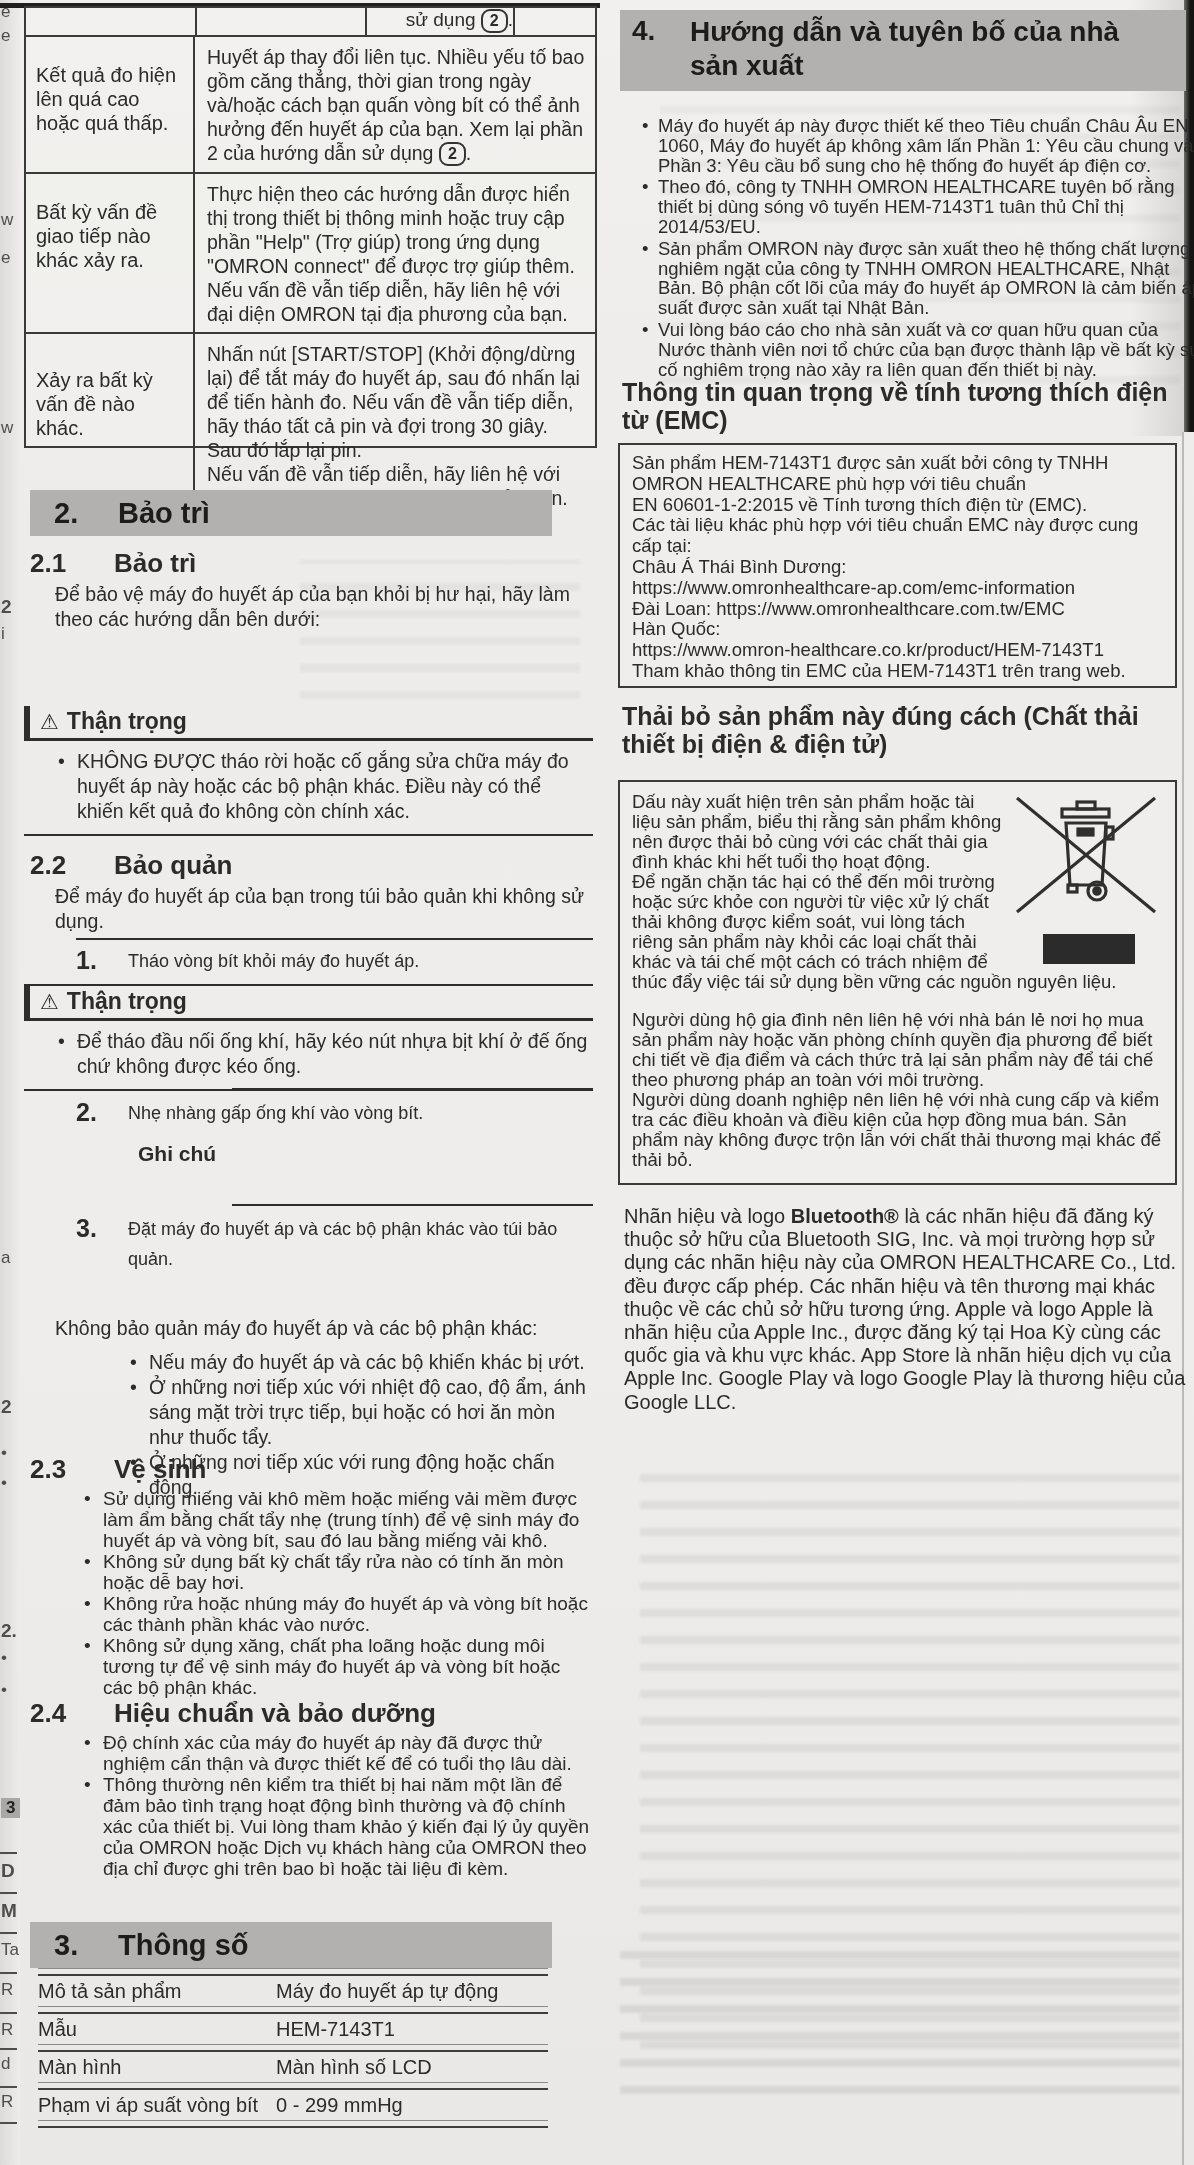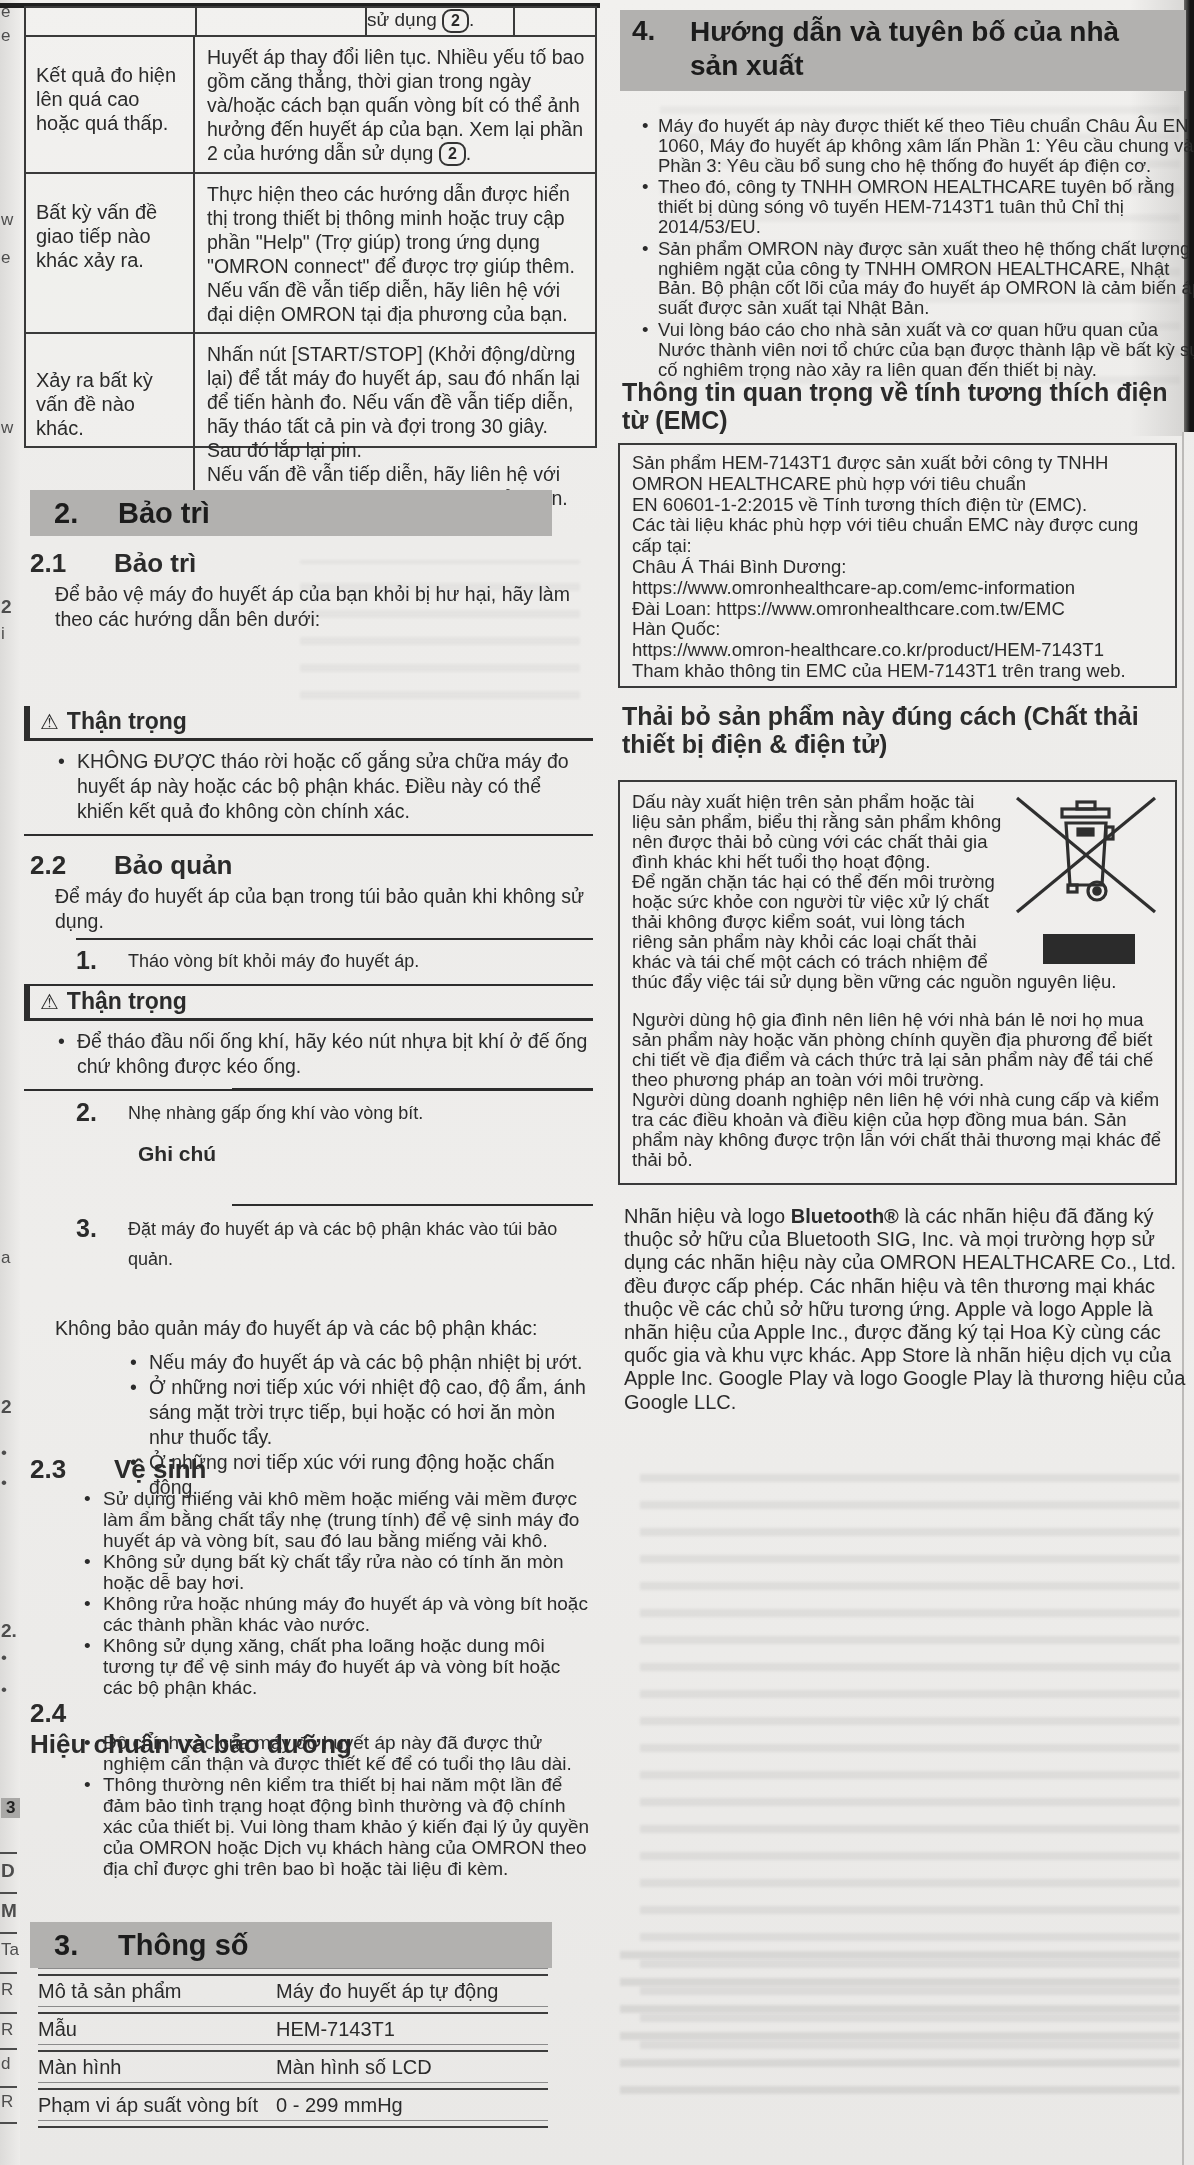--- a/index.html
+++ b/index.html
@@ -22,21 +22,21 @@
   .mark.hl{background:#a9a8a6;padding:0 5px;color:#222;font-weight:700;}
   .edge-dash{position:absolute;left:0;width:17px;border-top:2px solid #4d4d4d;}
 
   
   .tbl{left:24px;top:6px;width:569px;height:438px;border:2px solid #3a3a3a;background:rgba(244,243,241,.35);}
   .trow{display:flex;border-bottom:2px solid #3a3a3a;}
   .trow:last-child{border-bottom:none;}
   .tpartial{position:relative;height:27px;border-bottom:2px solid #3a3a3a;}
   .tpartial .v1{position:absolute;left:169px;top:0;height:100%;border-left:2px solid #3a3a3a;}
   .tpartial .cell2{position:absolute;left:339px;top:0;height:100%;width:146px;border-left:2px solid #3a3a3a;border-right:2px solid #3a3a3a;
-                   display:flex;align-items:flex-start;justify-content:flex-start;font-size:19px;padding-top:1px;}
+                   display:flex;align-items:flex-start;justify-content:flex-end;font-size:19px;padding-top:1px;}
   .tlabel{width:169px;flex:0 0 169px;border-right:2px solid #3a3a3a;padding:26px 6px 6px 10px;font-size:20px;line-height:24px;box-sizing:border-box;}
   .tbody{flex:1;padding:8px 8px 6px 12px;font-size:19.5px;line-height:24px;}
   .pill{display:inline-block;border:2px solid #333;border-radius:9px;padding:0 7px;font-weight:700;font-size:16px;line-height:20px;vertical-align:1px;}
 
   .secbar{left:30px;width:522px;height:46px;background:#b2b1af;display:flex;align-items:center;padding-left:24px;box-sizing:border-box;}
   .secbar .n{font-size:29px;font-weight:700;width:64px;color:#1c1c1c;}
   .secbar .t{font-size:29px;font-weight:700;color:#1c1c1c;}
 
   .sub{left:30px;display:flex;}
   .sub .n{font-size:26px;font-weight:700;width:84px;}
@@ -210,37 +210,37 @@
   <div class="abs notelb" style="top:1142px;">Ghi chú</div>
 
   <div class="abs sep" style="left:232px;top:1204px;width:361px;"></div>
   <div class="abs step" style="top:1214px;">
     <span class="sn">3.</span>
     <span class="st">Đặt máy đo huyết áp và các bộ phận khác vào túi bảo quản.</span>
   </div>
 
   <div class="abs body-par" style="top:1316px;">Không bảo quản máy đo huyết áp và các bộ phận khác:</div>
   <ul class="abs plain" style="left:130px;top:1350px;width:462px;">
-    <li>Nếu máy đo huyết áp và các bộ phận nhiệt bị ướt.</li>
+    <li>Nếu máy đo huyết áp và các bộ khiến khác bị ướt.</li>
     <li>Ở những nơi tiếp xúc với nhiệt độ cao, độ ẩm, ánh sáng mặt trời trực tiếp, bụi hoặc có hơi ăn mòn như thuốc tẩy.</li>
     <li>Ở những nơi tiếp xúc với rung động hoặc chấn động.</li>
   </ul>
 
   <div class="abs sub" style="top:1454px;">
     <span class="n">2.3</span>
     <span class="t">Vệ sinh</span>
   </div>
   <ul class="abs plain tight" style="left:84px;top:1488px;width:508px;">
     <li>Sử dụng miếng vải khô mềm hoặc miếng vải mềm được làm ẩm bằng chất tẩy nhẹ (trung tính) để vệ sinh máy đo huyết áp và vòng bít, sau đó lau bằng miếng vải khô.</li>
     <li>Không sử dụng bất kỳ chất tẩy rửa nào có tính ăn mòn hoặc dễ bay hơi.</li>
     <li>Không rửa hoặc nhúng máy đo huyết áp và vòng bít hoặc các thành phần khác vào nước.</li>
     <li>Không sử dụng xăng, chất pha loãng hoặc dung môi tương tự để vệ sinh máy đo huyết áp và vòng bít hoặc các bộ phận khác.</li>
   </ul>
 
-  <div class="abs sub" style="top:1698px;flex-direction:column;">
+  <div class="abs sub" style="top:1698px;">
     <span class="n">2.4</span>
     <span class="t">Hiệu chuẩn và bảo dưỡng</span>
   </div>
   <ul class="abs plain tight" style="left:84px;top:1732px;width:508px;">
     <li>Độ chính xác của máy đo huyết áp này đã được thử nghiệm cẩn thận và được thiết kế để có tuổi thọ lâu dài.</li>
     <li>Thông thường nên kiểm tra thiết bị hai năm một lần để đảm bảo tình trạng hoạt động bình thường và độ chính xác của thiết bị. Vui lòng tham khảo ý kiến đại lý ủy quyền của OMRON hoặc Dịch vụ khách hàng của OMRON theo địa chỉ được ghi trên bao bì hoặc tài liệu đi kèm.</li>
   </ul>
 
   <div class="abs secbar" style="top:1922px;">
     <span class="n">3.</span>

